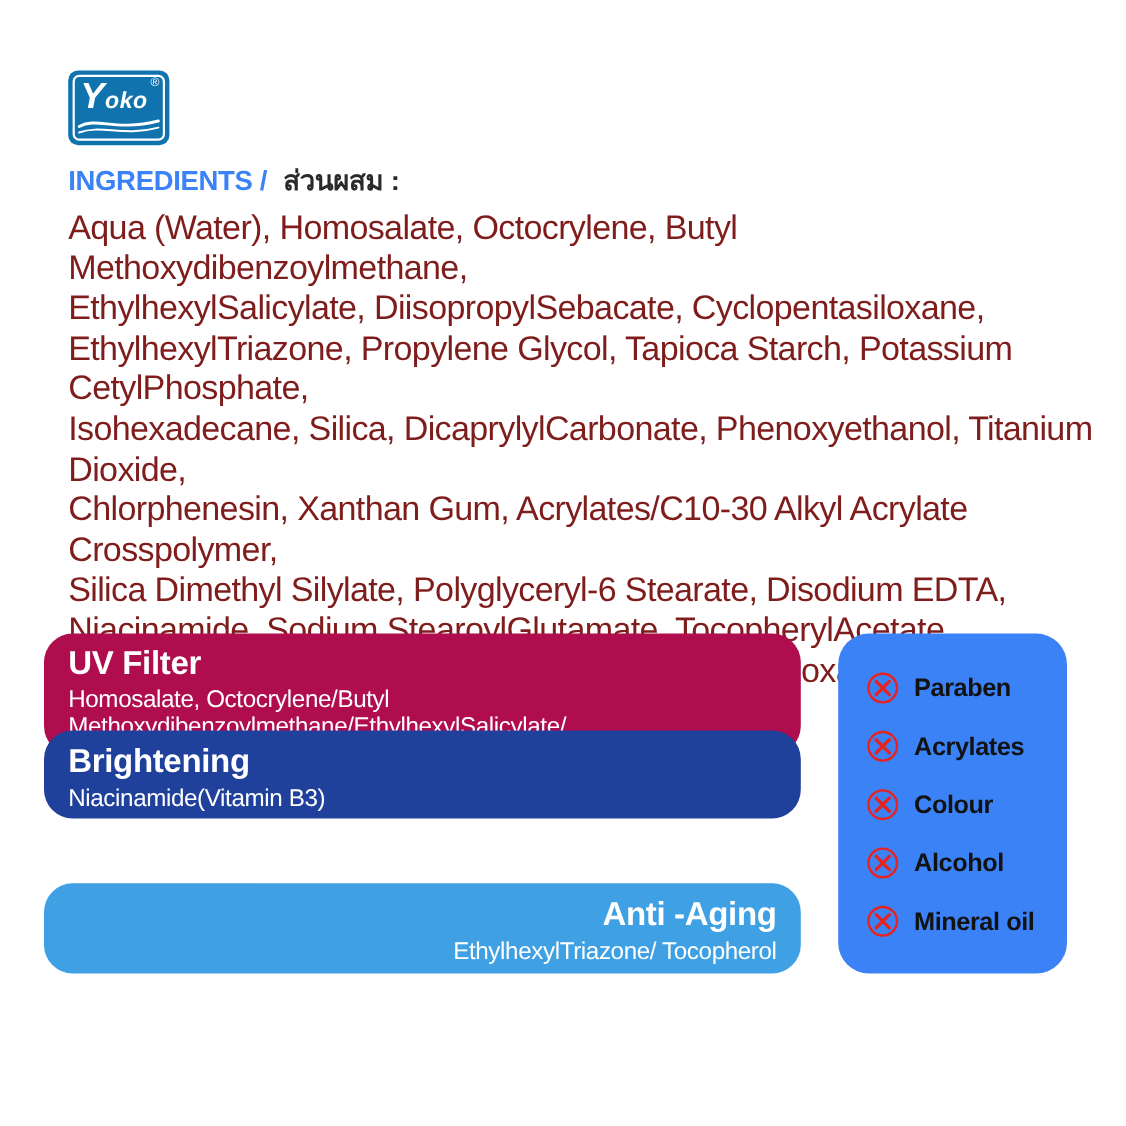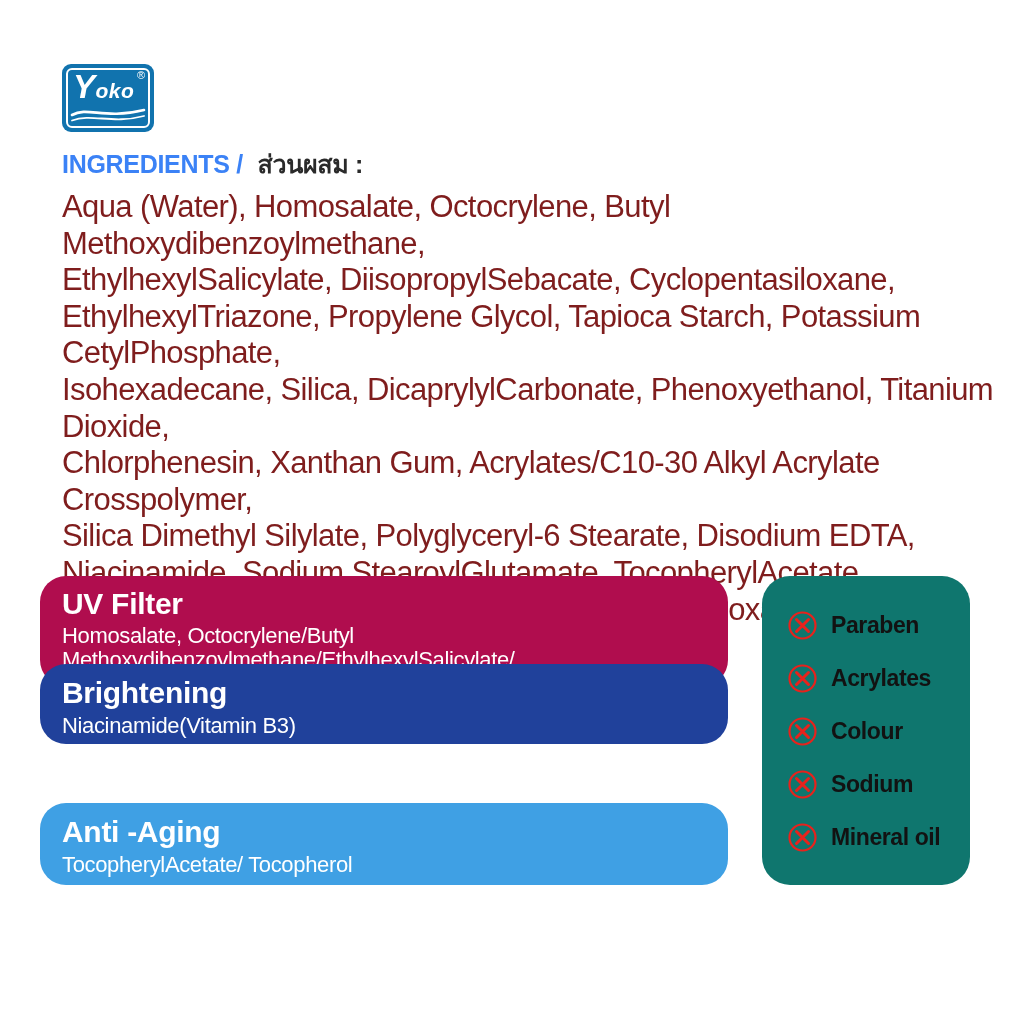--- a/index.html
+++ b/index.html
@@ -72,39 +72,39 @@
   .card {
     position: absolute; left: 40px;
     width: 688px;
     border-radius: 26px;
     color: #ffffff;
     box-sizing: border-box;
     padding: 8px 22px 13px 22px;
   }
   .card-uv     { top: 576px; height: 110px; background: #B00D4E; }
   .card-bright { top: 664px; height: 80px;  background: #20419B; }
-  .card-anti   { top: 803px; height: 82px;  background: #3FA0E4; }
+  .card-anti   { top: 803px; height: 82px;  background: #3FA0E4; text-align: right; }
   .card-title {
     font-size: 30px; font-weight: bold;
     line-height: 40px;
     letter-spacing: -0.3px;
   }
   .card-sub {
     font-size: 22px;
     letter-spacing: -0.35px;
     line-height: 23.5px;
     white-space: pre-line;
   }
   .card-bright .card-title, .card-anti .card-title { line-height: 42px; }
 
   
   .free-from {
     position: absolute; left: 762px; top: 576px;
     width: 208px; height: 309px;
-    background: #0f766e;
+    background: #3b82f6;
     border-radius: 28px;
     box-sizing: border-box;
     padding: 34px 0 32px 25px;
     display: flex;
     flex-direction: column;
     justify-content: space-between;
   }
   .ff-row {
     display: flex;
     align-items: center;
@@ -155,21 +155,21 @@
 EthylhexylTriazone/Titanium Dioxide/Tocopherol</div>
   </div>
 
   <div class="card card-bright">
     <div class="card-title">Brightening</div>
     <div class="card-sub">Niacinamide(Vitamin B3)</div>
   </div>
 
   <div class="card card-anti">
     <div class="card-title">Anti -Aging</div>
-    <div class="card-sub">TocopherylAcetate/ Tocopherol</div>
+    <div class="card-sub">EthylhexylTriazone/ Tocopherol</div>
   </div>
 
   <aside class="free-from">
     <div class="ff-row">
       <svg class="ff-icon" viewBox="0 0 31 31" xmlns="http://www.w3.org/2000/svg">
         <circle cx="15.5" cy="15.5" r="13" stroke="#E8221C" stroke-width="2.2" fill="none"></circle>
         <path d="M9.5 9.5 L21.5 21.5 M21.5 9.5 L9.5 21.5" stroke="#E8221C" stroke-width="3" stroke-linecap="round"></path>
       </svg>
       <span class="ff-label">Paraben</span>
     </div>
@@ -185,21 +185,21 @@
         <circle cx="15.5" cy="15.5" r="13" stroke="#E8221C" stroke-width="2.2" fill="none"></circle>
         <path d="M9.5 9.5 L21.5 21.5 M21.5 9.5 L9.5 21.5" stroke="#E8221C" stroke-width="3" stroke-linecap="round"></path>
       </svg>
       <span class="ff-label">Colour</span>
     </div>
     <div class="ff-row">
       <svg class="ff-icon" viewBox="0 0 31 31" xmlns="http://www.w3.org/2000/svg">
         <circle cx="15.5" cy="15.5" r="13" stroke="#E8221C" stroke-width="2.2" fill="none"></circle>
         <path d="M9.5 9.5 L21.5 21.5 M21.5 9.5 L9.5 21.5" stroke="#E8221C" stroke-width="3" stroke-linecap="round"></path>
       </svg>
-      <span class="ff-label">Sodium</span>
+      <span class="ff-label">Alcohol</span>
     </div>
     <div class="ff-row">
       <svg class="ff-icon" viewBox="0 0 31 31" xmlns="http://www.w3.org/2000/svg">
         <circle cx="15.5" cy="15.5" r="13" stroke="#E8221C" stroke-width="2.2" fill="none"></circle>
         <path d="M9.5 9.5 L21.5 21.5 M21.5 9.5 L9.5 21.5" stroke="#E8221C" stroke-width="3" stroke-linecap="round"></path>
       </svg>
       <span class="ff-label">Mineral oil</span>
     </div>
   </aside>
 

